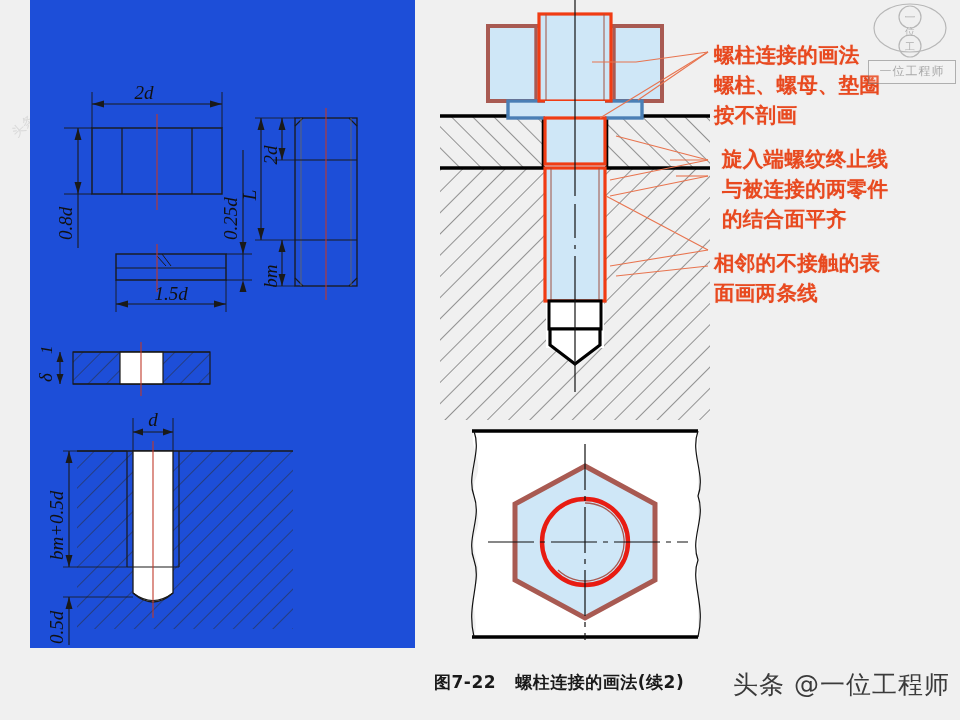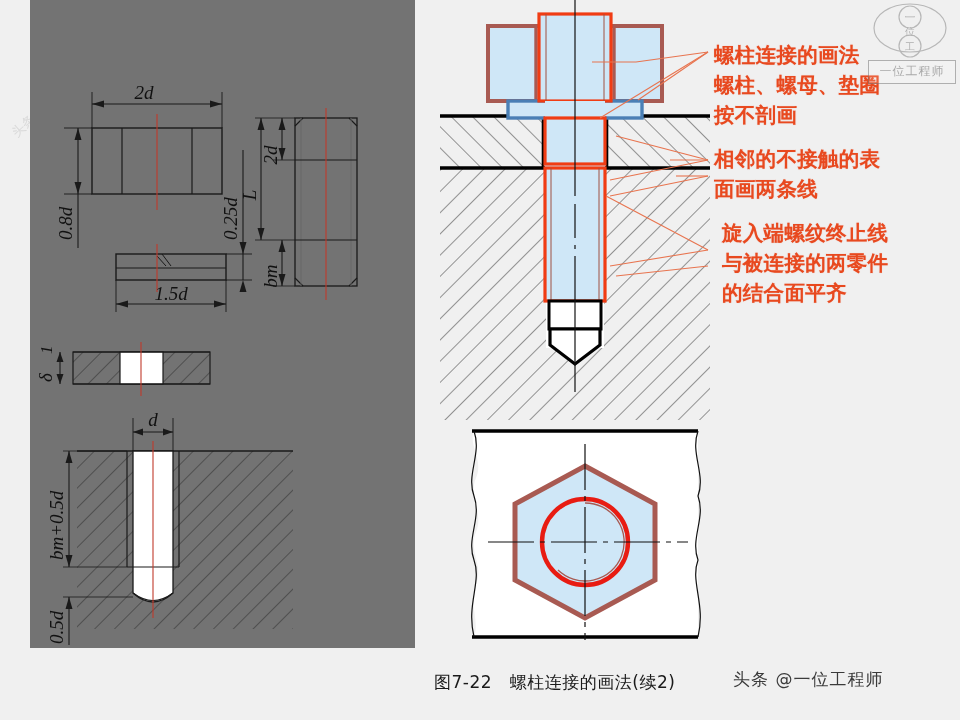--- a/index.html
+++ b/index.html
@@ -8,21 +8,21 @@
     background:#f0f0f0;
     font-family:"Liberation Serif", serif;
     position:relative;
   }
   #stage{position:absolute;left:0;top:0;width:960px;height:720px;}
   .abs{position:absolute;}
 
   
   #left-panel{
     left:30px;top:0px;width:385px;height:648px;
-    background:#737373;
+    background:#1d4ed8;
   }
 
   
   svg{display:block;}
   .dimtext{
     font-family:"Liberation Serif", serif;
     font-style:italic;
     font-size:19px;
     fill:#111;
   }
@@ -44,26 +44,27 @@
   #anno-3{margin-left:8px;}
 
   
   #caption{
     left:434px;top:671px;
     font-family:"DejaVu Sans", sans-serif;
     font-size:17px;
     color:#1a1a1a;
     letter-spacing:0.5px;
     white-space:pre;
+    font-weight:bold;
   }
   
   #watermark-main{
     left:733px;top:668px;
     font-family:"DejaVu Sans", sans-serif;
-    font-size:17px;
+    font-size:25px;
     color:#3b3b3b;
     letter-spacing:1px;
     white-space:pre;
   }
   
   #logo-badge{left:862px;top:2px;width:96px;height:86px;opacity:.55;}
   #logo-badge .lbl{
     position:absolute;left:6px;top:58px;width:86px;height:22px;
     border:1px solid #7a7a7a;color:#6e6e6e;
     font-family:"DejaVu Sans", sans-serif;font-size:12px;
@@ -339,25 +340,25 @@
 
       <line x1="123" y1="20" x2="123" y2="216" stroke="#111" stroke-width="1.2" stroke-dasharray="46 6 5 6"></line>
       <line x1="26" y1="118" x2="226" y2="118" stroke="#111" stroke-width="1.2" stroke-dasharray="46 6 5 6"></line>
     </svg>
   </div>
 
   <div class="abs" id="annotations">
     <div class="anno" id="anno-1">螺柱连接的画法
 螺柱、螺母、垫圈
 按不剖画</div>
-    <div class="anno" id="anno-2">相邻的不接触的表
-面画两条线</div>
     <div class="anno" id="anno-3">旋入端螺纹终止线
 与被连接的两零件
 的结合面平齐</div>
+    <div class="anno" id="anno-2">相邻的不接触的表
+面画两条线</div>
   </div>
 
   <div class="abs" id="caption">图7-22   螺柱连接的画法(续2)</div>
 
   <div class="abs" id="watermark-main">头条 @一位工程师</div>
 
   <div class="abs" id="logo-badge">
     <svg width="96" height="62" viewBox="0 0 96 62">
       <ellipse cx="48" cy="26" rx="36" ry="24" fill="none" stroke="#8a8a8a" stroke-width="1.2"></ellipse>
       <circle cx="48" cy="15" r="11" fill="none" stroke="#8a8a8a" stroke-width="1.2"></circle>

